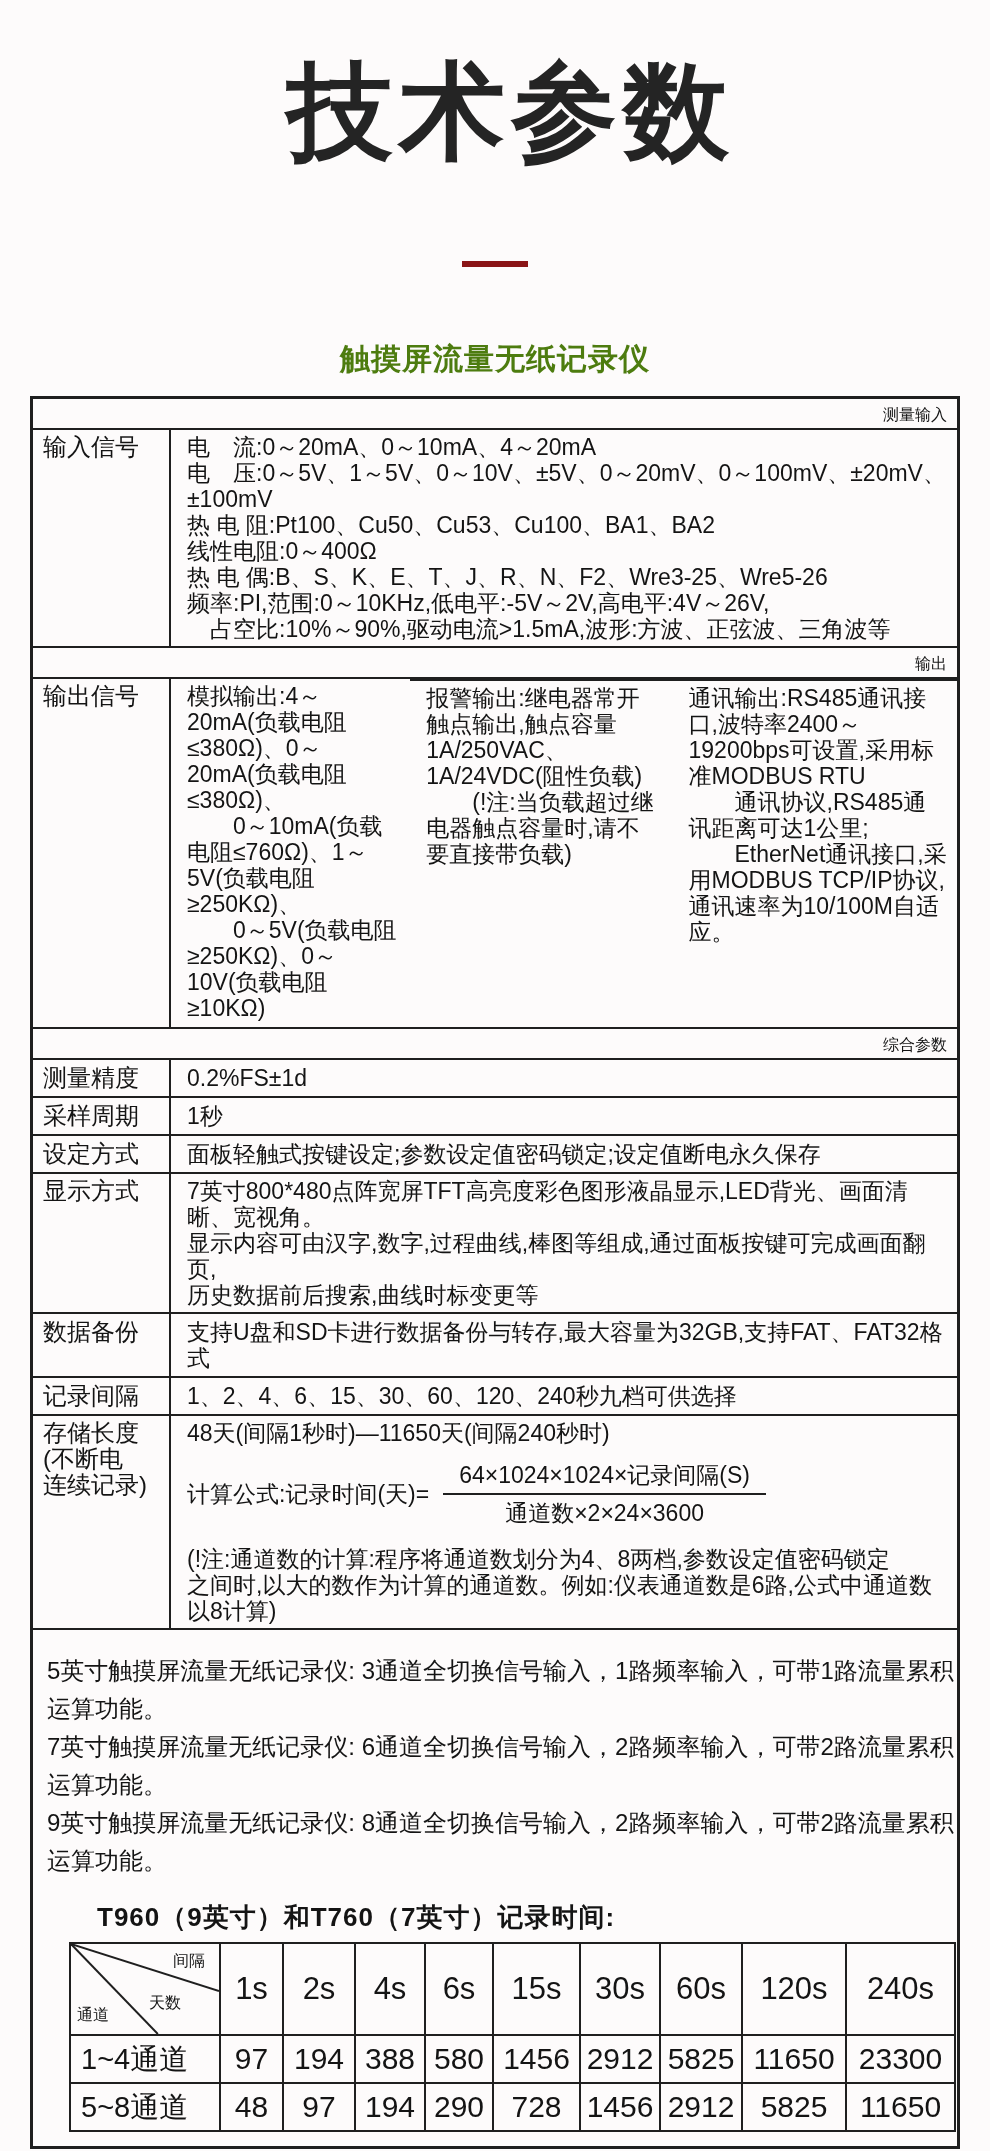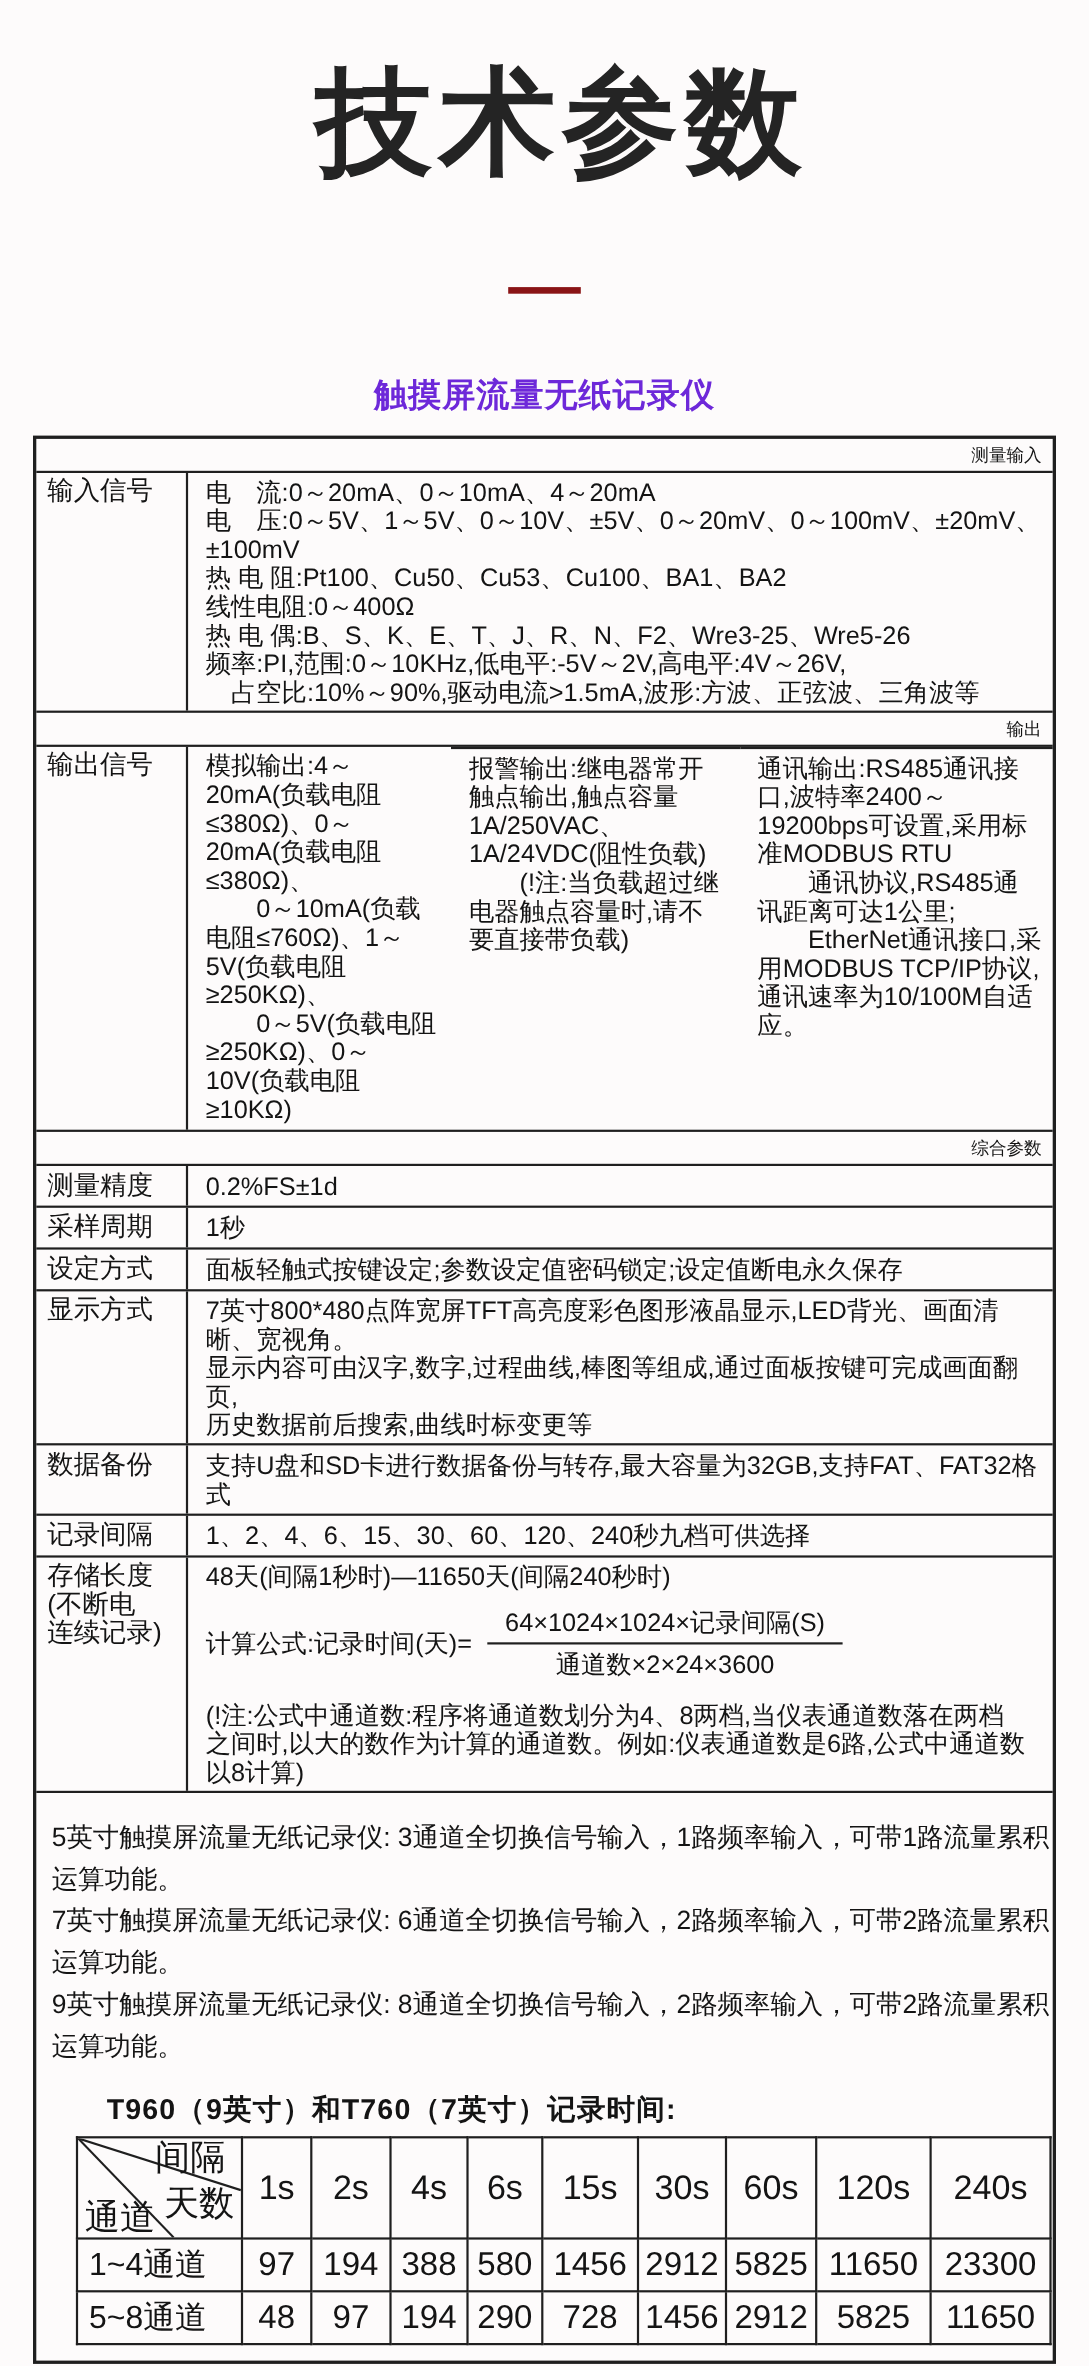--- a/index.html
+++ b/index.html
@@ -8,21 +8,21 @@
     background:#fdfbfb;color:#161616;
     font-family:"Liberation Sans","DejaVu Sans",sans-serif;
   }
   .page{width:990px;position:relative;}
   .main-title{
     padding-top:52px;text-align:center;
     font-size:106px;font-weight:900;line-height:1.12;
     letter-spacing:6px;color:#242424;padding-left:32px;
   }
   .accent-dash{width:66px;height:6px;margin:90px auto 0;}
-  .subtitle{margin-top:72px;text-align:center;font-size:30px;font-weight:700;letter-spacing:1px;color:#6d28d9;}
+  .subtitle{margin-top:72px;text-align:center;font-size:30px;font-weight:700;letter-spacing:1px;color:#4d7c0f;}
 
   
   .spec{
     margin:16px 30px 0;border:3px solid #1f1f1f;
     font-size:23px;line-height:26px;color:#141414;
   }
   .spec > :first-child{border-top:none;}
   .sec-row{border-top:2px solid #1f1f1f;padding:3px 10px 0;font-size:16px;text-align:right;}
   .row{display:flex;border-top:2px solid #1f1f1f;}
   .lbl{flex:0 0 122px;padding:4px 4px 4px 10px;border-right:2px solid #1f1f1f;font-size:24px;}
@@ -43,21 +43,21 @@
   
   .models-cell{padding:22px 10px 14px 14px;}
   .models-cell .mline{font-size:24px;line-height:38px;white-space:pre-wrap;}
   .rt-title{margin:24px 0 12px 50px;font-size:26px;font-weight:600;letter-spacing:1px;}
   table.rt{border-collapse:collapse;table-layout:fixed;width:885px;margin-left:22px;}
   table.rt td{border:2px solid #1f1f1f;text-align:center;font-size:30px;padding:0;height:46px;}
   table.rt tr.head td{height:90px;font-size:31px;}
   table.rt td.rt-label{text-align:left;padding-left:10px;font-size:29px;}
   td.corner{position:relative;}
   td.corner svg{position:absolute;left:0;top:0;width:100%;height:100%;}
-  .c-word{position:absolute;font-size:32px;}
+  .c-word{position:absolute;font-size:16px;}
   .c-top{top:4px;right:14px;}
   .c-mid{top:46px;left:78px;}
   .c-bot{left:6px;bottom:6px;}
 </style>
 </head>
 <body>
 
 <div class="page">
 
   <div class="main-title">技术参数</div>
@@ -149,21 +149,21 @@
       <div class="val">
         <div class="tline">48天(间隔1秒时)—11650天(间隔240秒时)</div>
         <div class="formula">
           <span>计算公式:记录时间(天)=</span>
           <span class="frac">
             <span class="num">64×1024×1024×记录间隔(S)</span>
             <span class="den">通道数×2×24×3600</span>
           </span>
         </div>
         <div class="note-block">
-          <div class="tline">(!注:公式中通道数:程序将通道数划分为4、8两档,当仪表通道数落在两档</div>
+          <div class="tline">(!注:通道数的计算:程序将通道数划分为4、8两档,参数设定值密码锁定</div>
           <div class="tline">之间时,以大的数作为计算的通道数。例如:仪表通道数是6路,公式中通道数</div>
           <div class="tline">以8计算)</div>
         </div>
       </div>
     </div>
 
     <div class="row">
       <div class="models-cell" style="flex:1;">
         <div class="mline">5英寸触摸屏流量无纸记录仪: 3通道全切换信号输入，1路频率输入，可带1路流量累积运算功能。</div>
         <div class="mline">7英寸触摸屏流量无纸记录仪: 6通道全切换信号输入，2路频率输入，可带2路流量累积运算功能。</div>

